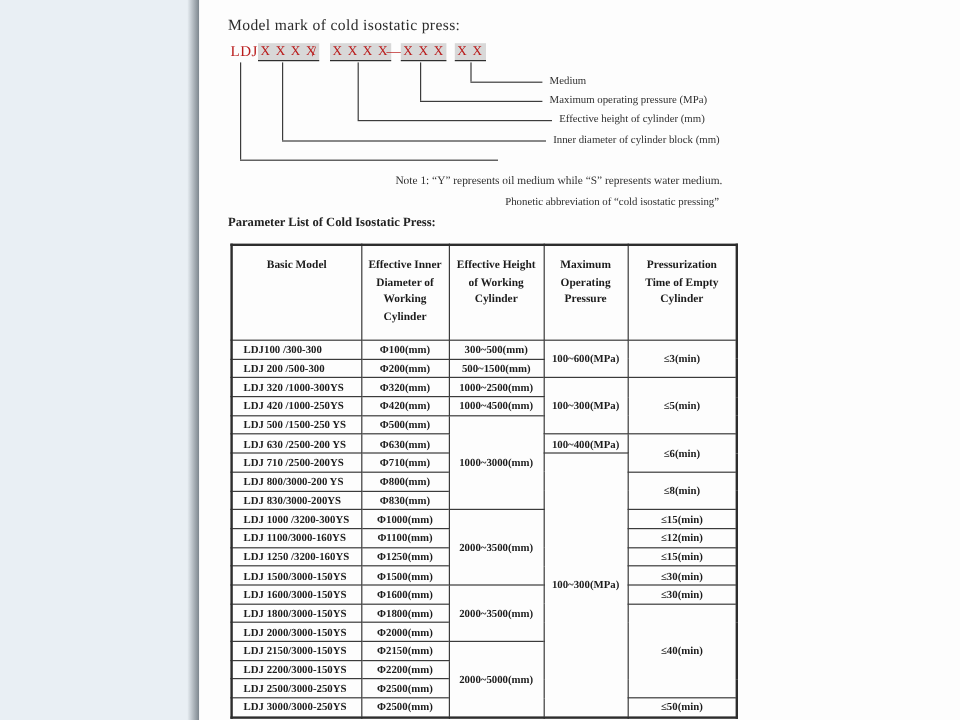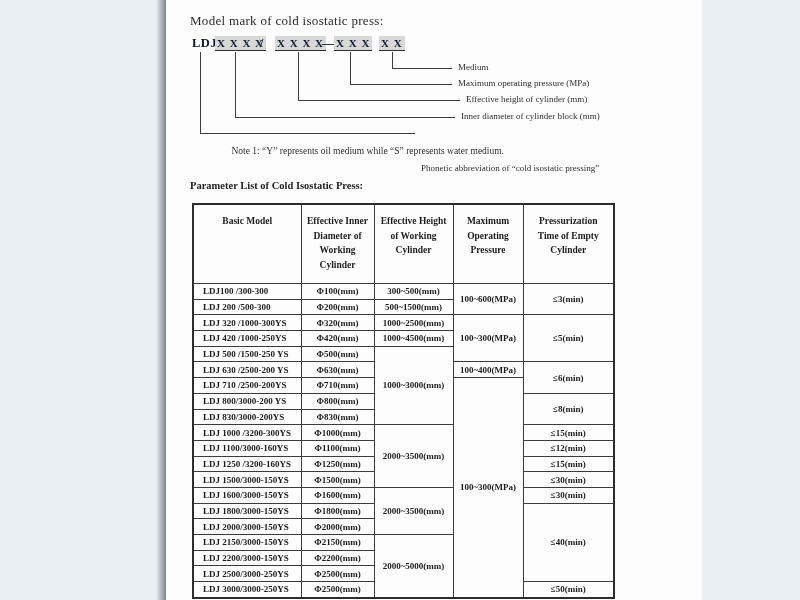--- a/index.html
+++ b/index.html
@@ -2,33 +2,33 @@
 <html><head>
 <meta charset="utf-8">
 <style>
   html,body{margin:0;padding:0;}
   body{
     width:800px;height:600px;overflow:hidden;
     background:#e9eff4;
     font-family:"Liberation Serif","DejaVu Serif",serif;
   }
   .page{
-    position:absolute;left:166px;top:0;width:536px;height:600px;
+    position:absolute;left:166px;top:0;width:634px;height:600px;
     background:#fdfdfd;
   }
   .edge-shadow{
     position:absolute;left:156px;top:0;width:10px;height:600px;
     background:linear-gradient(to right, rgba(150,158,164,0), rgba(104,114,122,0.85));
   }
   .page-title{
     position:absolute;left:24px;top:13px;
     font-size:13px;color:#2b2b2b;letter-spacing:0.3px;
   }
   
-  .seg{position:absolute;top:36px;font-weight:bold;color:#0f172a;}
+  .seg{position:absolute;top:36px;font-weight:normal;color:#b91c1c;}
   .seg-prefix{left:26px;font-size:12.5px;letter-spacing:0.5px;}
   .seg-x{
     font-size:11px;letter-spacing:1px;
     background:#d8d8d8;border-bottom:1.5px solid #2e2e2e;
     padding:1px 2px 0 2px;line-height:13px;
   }
   .seg-g1{left:49px;} .seg-g2{left:109px;} .seg-g3{left:168px;} .seg-g4{left:213px;text-align:center;}
   .seg-slash{left:94px;font-size:12px;}
   .seg-dash{left:156px;font-size:12px;}
   

